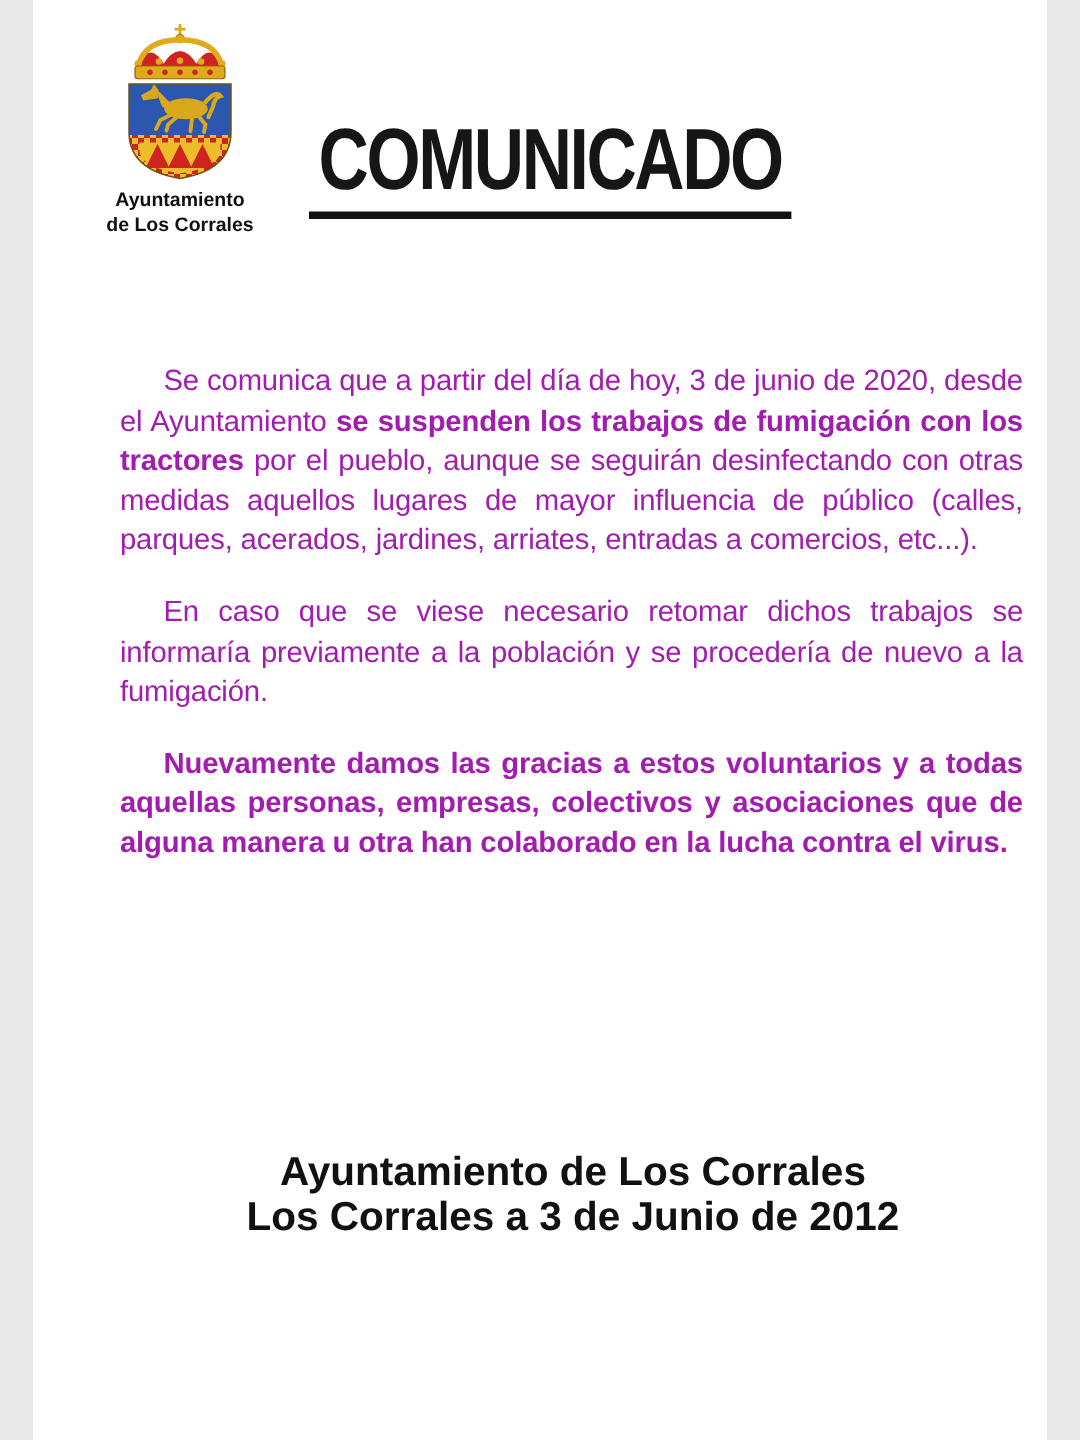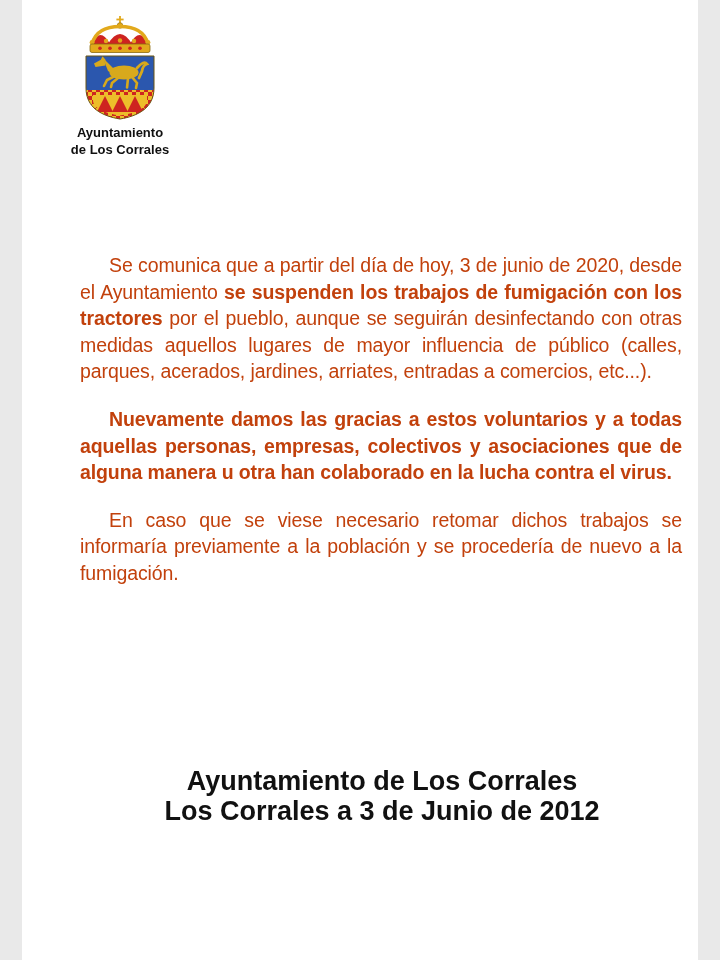--- a/index.html
+++ b/index.html
@@ -15,22 +15,22 @@
   
   .title-wrap{position:absolute;left:184px;top:78px;white-space:nowrap;}
   .title-text{
     display:inline-block;font-size:58px;font-weight:bold;letter-spacing:-2px;
     line-height:1.0;color:#161616;padding:0 8px 5px 8px;
     border-bottom:5px solid #111;
     transform:scaleX(0.80);transform-origin:left top;
   }
   
   .body-text{
-    position:absolute;left:58px;top:252px;width:602px;
-    font-size:19.5px;line-height:26.6px;text-align:justify;color:#c2410c;
+    position:absolute;left:58px;top:241px;width:602px;
+    font-size:19.5px;line-height:26.6px;text-align:justify;color:#a21caf;
     letter-spacing:-0.1px;
   }
   .body-text p{margin:0 0 21px 0;text-indent:29px;}
   .body-text .b{font-weight:bold;}
   
   .footer{
     position:absolute;left:0;top:766px;width:720px;text-align:center;
     font-size:27px;font-weight:bold;line-height:30px;color:#111;
   }
 </style>
@@ -95,25 +95,28 @@
         </g>
       </g>
       <path d="M6,40 H74 V72 C74,92 58,100 40,103 C22,100 6,92 6,72 Z" fill="none" stroke="#6b5412" stroke-width="1"></path>
     </svg>
     <div class="logo-caption">
       <div>Ayuntamiento</div>
       <div>de Los Corrales</div>
     </div>
   </div>
 
+  <div class="title-wrap">
+    <span class="title-text">COMUNICADO</span>
+  </div>
 
   <div class="body-text">
       <p><span>Se comunica que a partir del día de hoy, 3 de junio de 2020, desde el Ayuntamiento </span><span class="b">se suspenden los trabajos de fumigación con los tractores</span><span> por el pueblo, aunque se seguirán desinfectando con otras medidas aquellos lugares de mayor influencia de público (calles, parques, acerados, jardines, arriates, entradas a comercios, etc...).</span></p>
+      <p><span>En caso que se viese necesario retomar dichos trabajos se informaría previamente a la población y se procedería de nuevo a la fumigación.</span></p>
       <p><span class="b">Nuevamente damos las gracias a estos voluntarios y a todas aquellas personas, empresas, colectivos y asociaciones que de alguna manera u otra han colaborado en la lucha contra el virus.</span></p>
-      <p><span>En caso que se viese necesario retomar dichos trabajos se informaría previamente a la población y se procedería de nuevo a la fumigación.</span></p>
     </div>
 
   <div class="footer">
     <div>Ayuntamiento de Los Corrales</div>
     <div>Los Corrales a 3 de Junio de 2012</div>
   </div>
 
 </div>
 
 </body></html>

